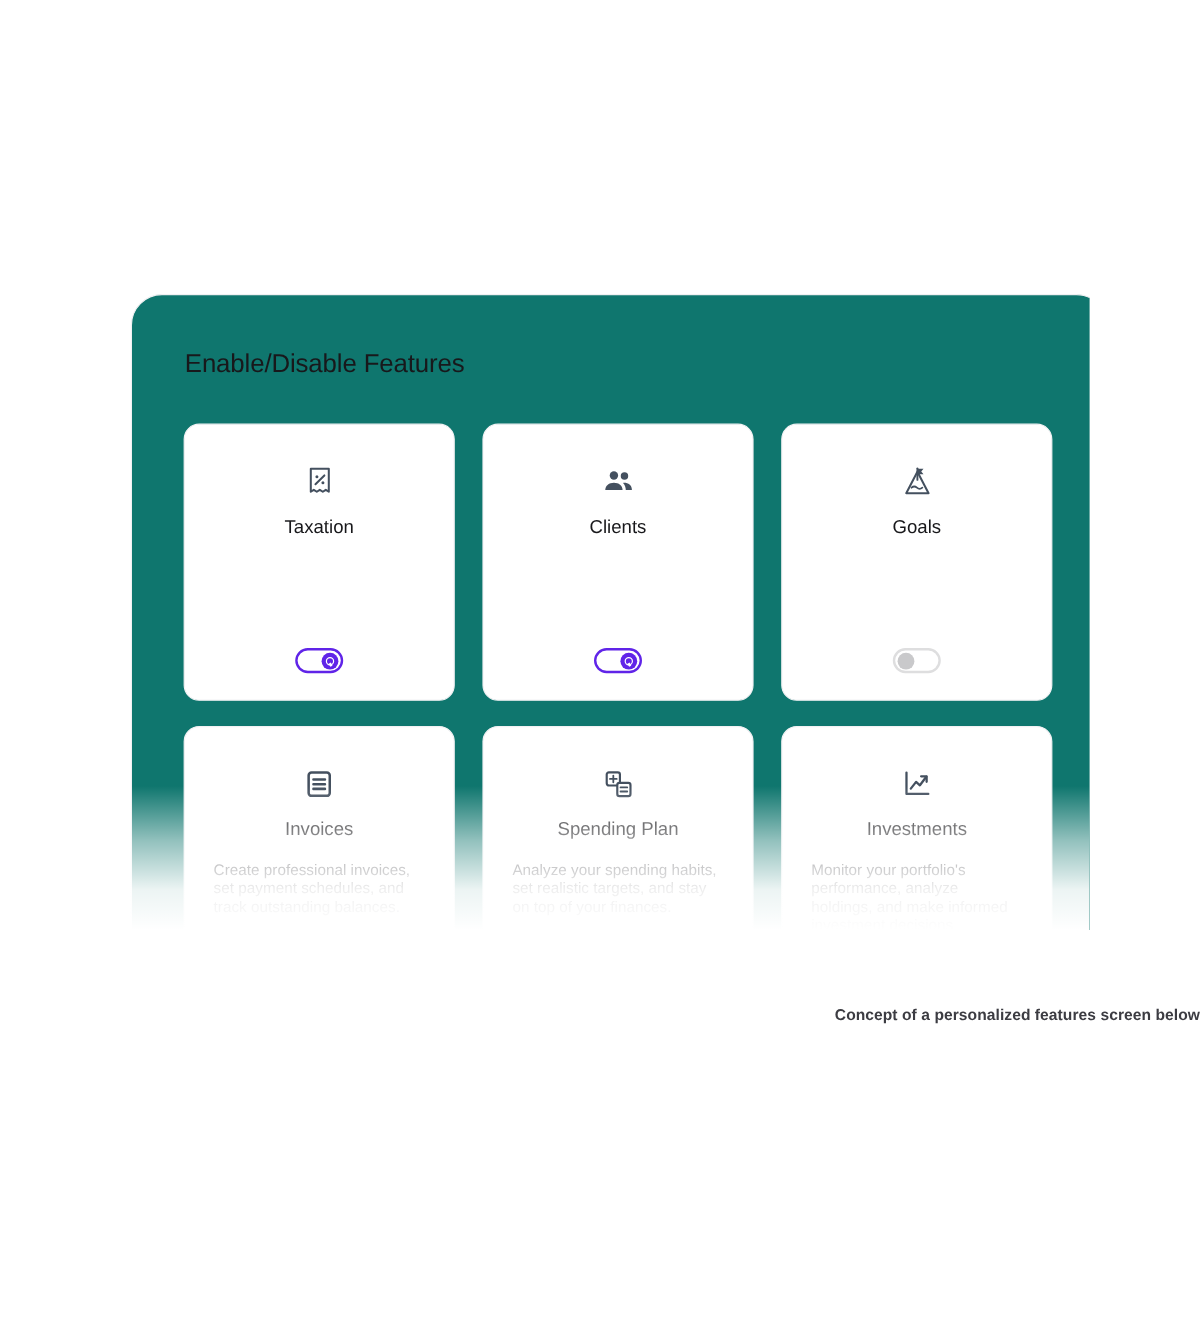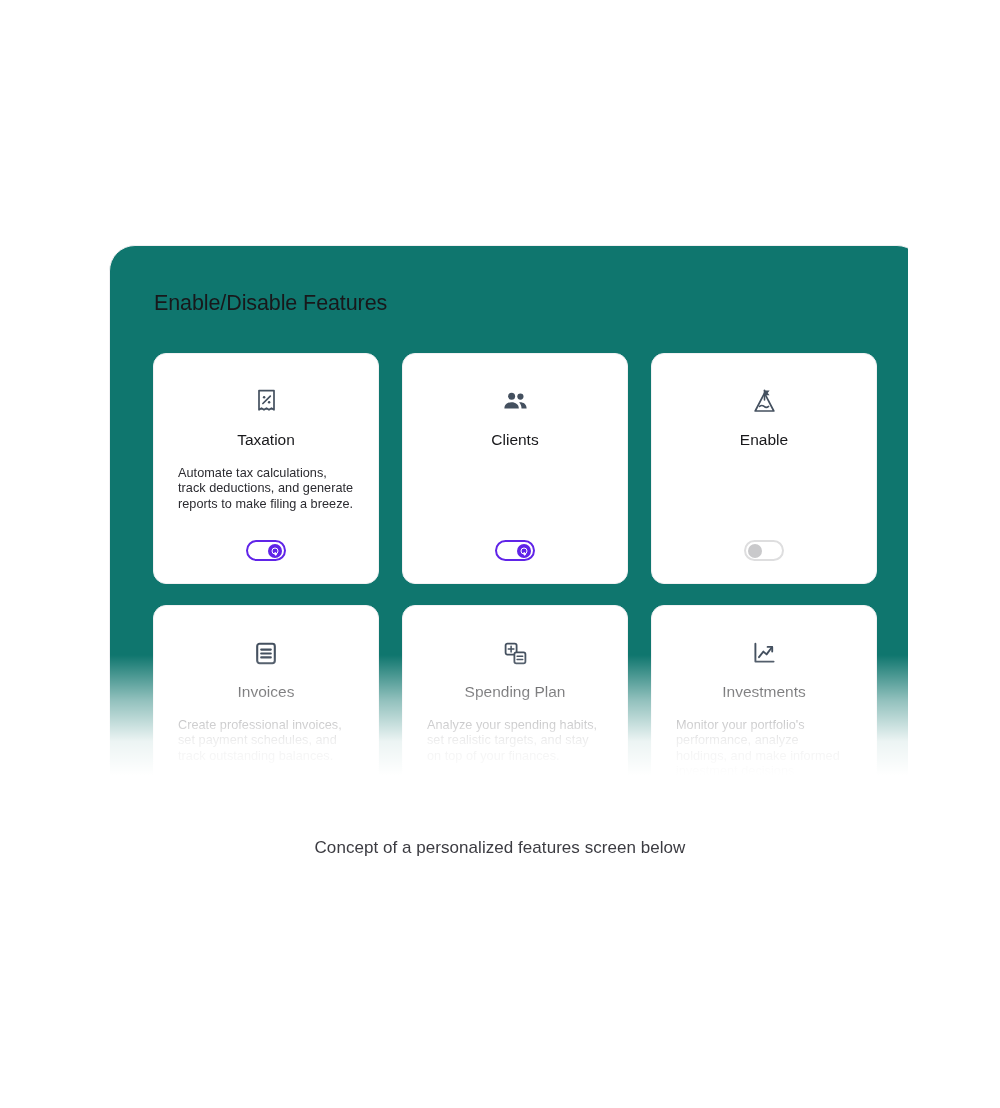--- a/index.html
+++ b/index.html
@@ -169,24 +169,25 @@
     background: #ffffff;
     transform: rotate(-28deg);
   }
 
   
   .caption {
     position: absolute;
     left: 0;
     right: 0;
     top: 838px;
-    text-align: center;
-    font-size: 17px;
+    text-align: right;
+    font-size: 13px;
     color: #3c3c42;
     letter-spacing: 0.05px;
+    font-weight: bold;
   }
 </style>
 </head>
 <body>
 
 <div id="panel-wrap">
   <div id="panel">
 
     <div class="panel-title">Enable/Disable Features</div>
 
@@ -195,21 +196,20 @@
       <div class="card">
         <div class="card-icon">
           <svg width="21" height="25" viewBox="0 0 21 25" fill="none">
             <path d="M3 1.6h15v19.2l-2.5-1.6-2.5 1.6-2.5-1.6-2.5 1.6-2.5-1.6L3 20.8z" stroke="#44505f" stroke-width="1.7" stroke-linejoin="round"></path>
             <circle cx="8.1" cy="8.3" r="1.25" fill="#44505f"></circle>
             <circle cx="13.1" cy="13.3" r="1.25" fill="#44505f"></circle>
             <path d="M14.3 7.2 6.9 14.5" stroke="#44505f" stroke-width="1.7" stroke-linecap="round"></path>
           </svg>
         </div>
         <div class="card-title">Taxation</div>
-        <div class="card-desc">Automate tax calculations, track deductions, and generate reports to make filing a breeze.</div>
         <div class="toggle-row">
           <span class="toggle on">
             <span class="knob">
               <span class="knob-inner"></span>
             </span>
           </span>
         </div>
       </div>
 
       <div class="card">
@@ -233,21 +233,21 @@
 
       <div class="card">
         <div class="card-icon">
           <svg width="23" height="25" viewBox="0 0 23 25" fill="none">
             <path d="M11.5 4.2 2.2 22h18.6z" stroke="#44505f" stroke-width="1.7" stroke-linejoin="round"></path>
             <path d="M11.5 1.3v9.6" stroke="#44505f" stroke-width="1.6" stroke-linecap="round"></path>
             <path d="M11.5 1.6h5.1l-1.9 2.3 1.9 2.3h-5.1z" fill="#44505f"></path>
             <path d="M6.6 17.4c1.5-1.3 3-1.3 4.5 0s3 1.3 4.5 0" stroke="#44505f" stroke-width="1.5" stroke-linecap="round"></path>
           </svg>
         </div>
-        <div class="card-title">Enable</div>
+        <div class="card-title">Goals</div>
         <div class="toggle-row">
           <span class="toggle off">
             <span class="knob">
               
             </span>
           </span>
         </div>
       </div>
 
       <div class="card">

